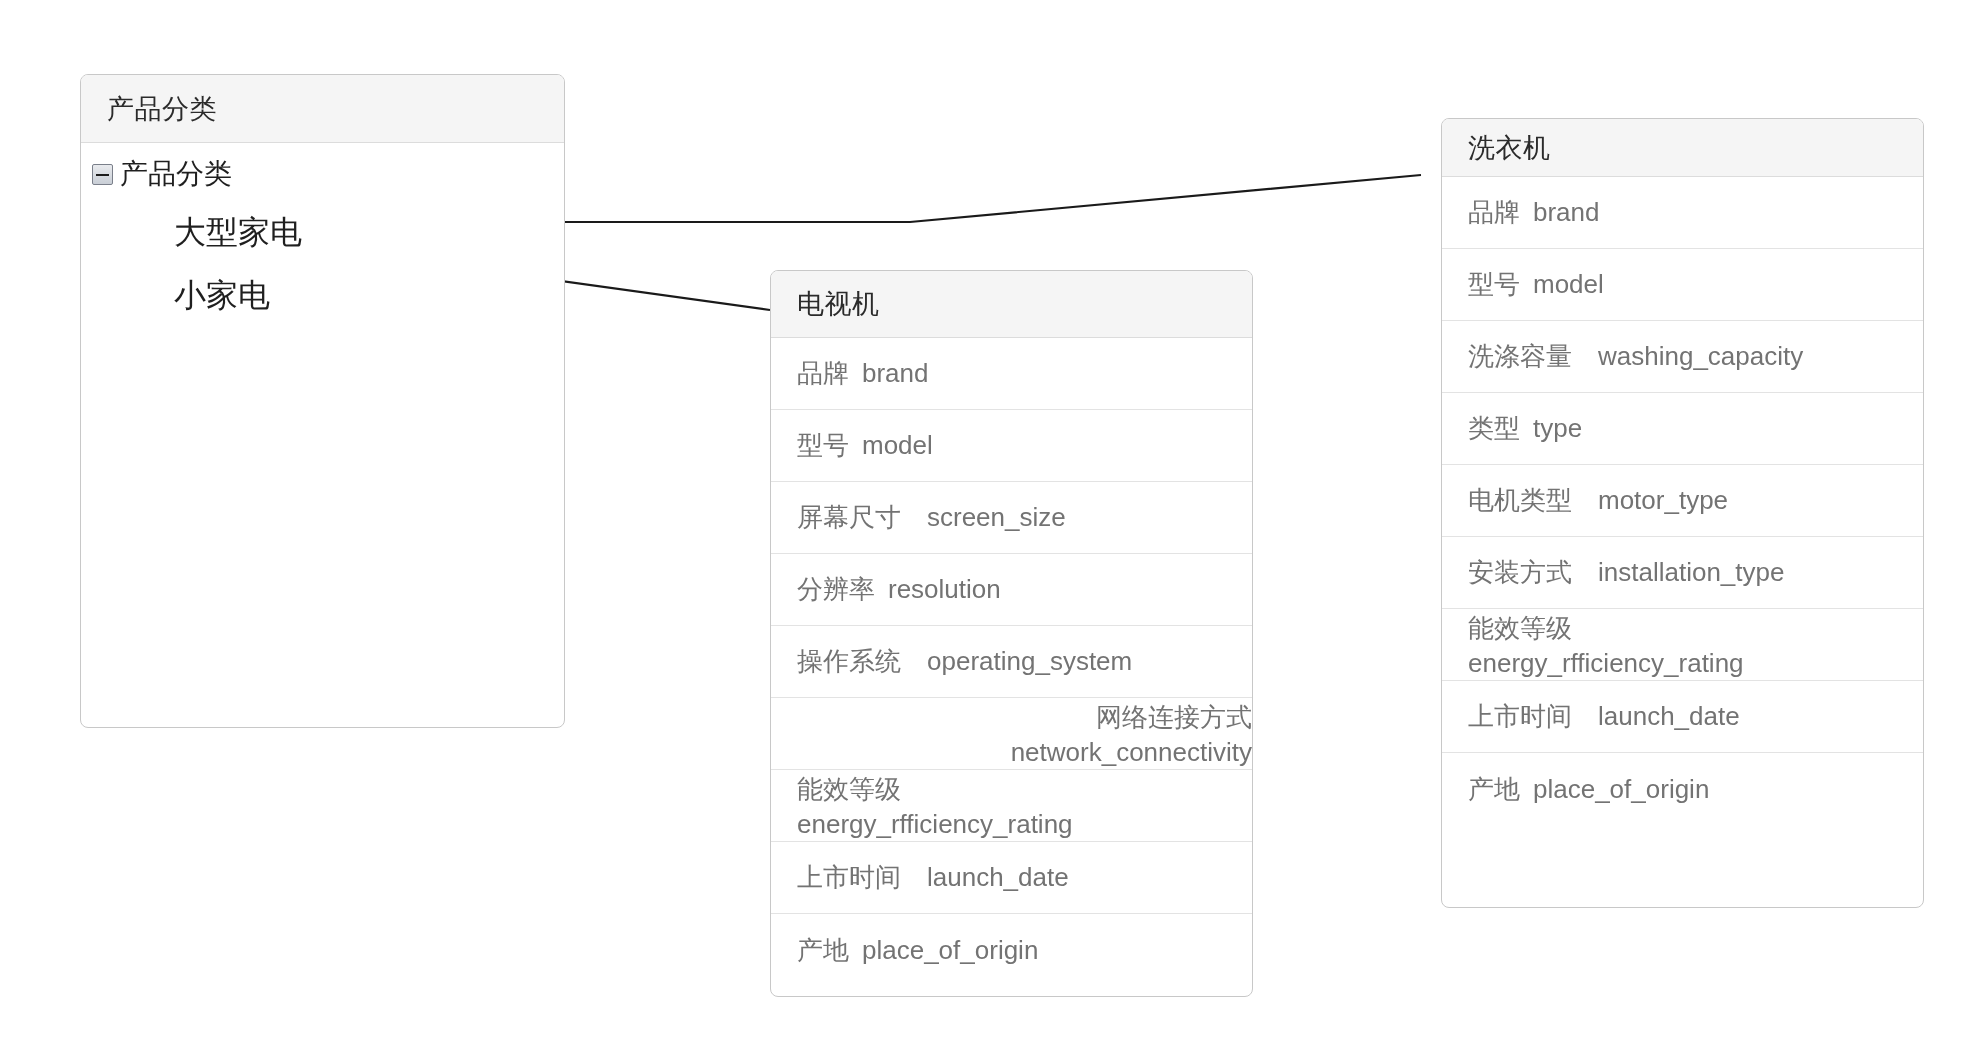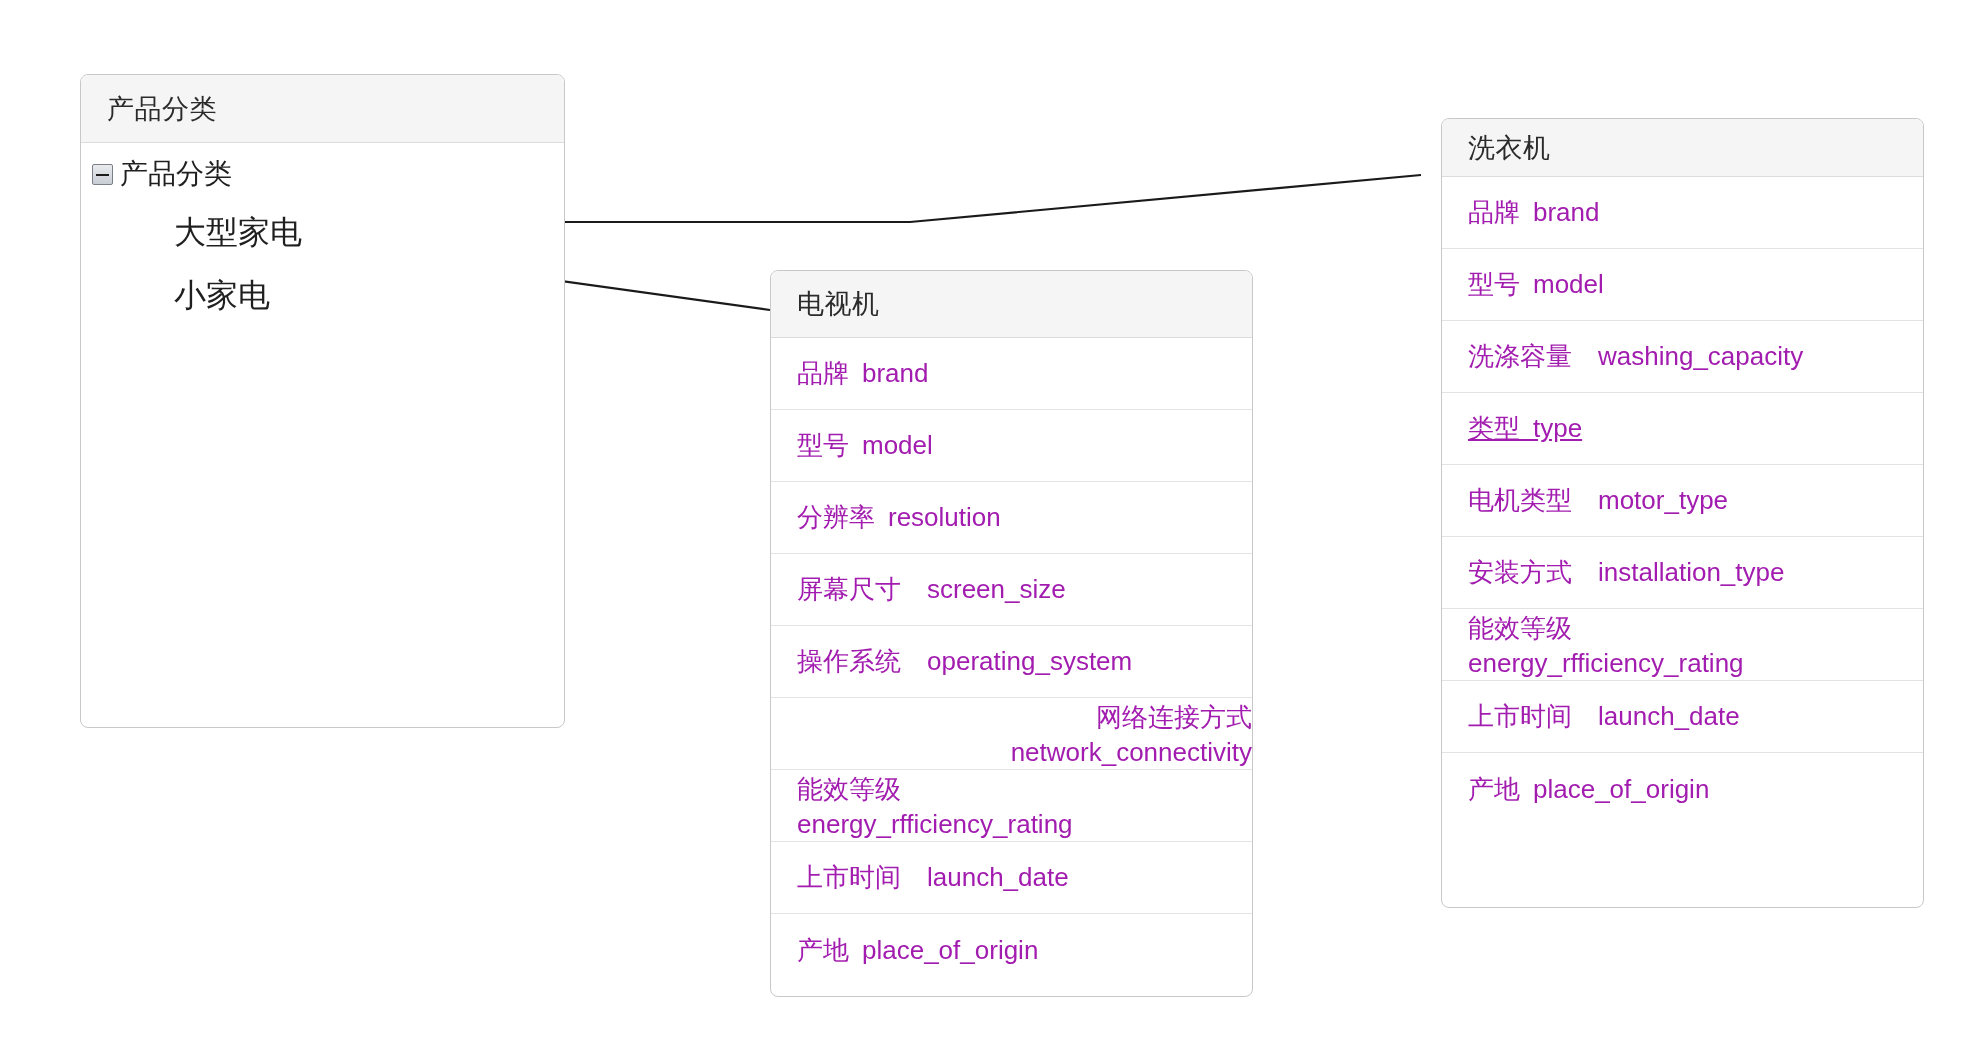--- a/index.html
+++ b/index.html
@@ -58,21 +58,21 @@
 
   
   .attr-row {
     box-sizing: border-box;
     border-bottom: 1px solid #e3e3e3;
     padding-left: 26px;
     display: flex;
     flex-direction: column;
     justify-content: center;
     font-size: 26px;
-    color: #a21caf;
+    color: #737373;
     overflow: hidden;
     white-space: nowrap;
   }
   .attr-row:last-child { border-bottom: none; }
   .attr-row .line2 {
     display: block;
     margin-top: 2px;
   }
   .attr-row.two-line {
     padding-top: 2px;
@@ -153,24 +153,24 @@
   <div class="panel" style="left:770px; top:270px; width:483px; height:727px;">
     <div class="panel-header" style="height:67px;">电视机</div>
 
     <div class="attr-row" style="height:72px;">
       <span>品牌 brand</span>
     </div>
     <div class="attr-row" style="height:72px;">
       <span>型号 model</span>
     </div>
     <div class="attr-row" style="height:72px;">
+      <span>屏幕尺寸 screen_size</span>
+    </div>
+    <div class="attr-row" style="height:72px;">
       <span>分辨率 resolution</span>
-    </div>
-    <div class="attr-row" style="height:72px;">
-      <span>屏幕尺寸 screen_size</span>
     </div>
     <div class="attr-row" style="height:72px;">
       <span>操作系统 operating_system</span>
     </div>
     <div class="attr-row two-line" style="height:72px;align-items:flex-end;">
       <span>网络连接方式</span>
       <span class="line2">network_connectivity</span>
     </div>
     <div class="attr-row two-line" style="height:72px;">
       <span>能效等级</span>
@@ -189,21 +189,21 @@
 
     <div class="attr-row" style="height:72px;">
       <span>品牌 brand</span>
     </div>
     <div class="attr-row" style="height:72px;">
       <span>型号 model</span>
     </div>
     <div class="attr-row" style="height:72px;">
       <span>洗涤容量 washing_capacity</span>
     </div>
-    <div class="attr-row" style="height:72px;text-decoration:underline;">
+    <div class="attr-row" style="height:72px;">
       <span>类型 type</span>
     </div>
     <div class="attr-row" style="height:72px;">
       <span>电机类型 motor_type</span>
     </div>
     <div class="attr-row" style="height:72px;">
       <span>安装方式 installation_type</span>
     </div>
     <div class="attr-row two-line" style="height:72px;">
       <span>能效等级</span>

